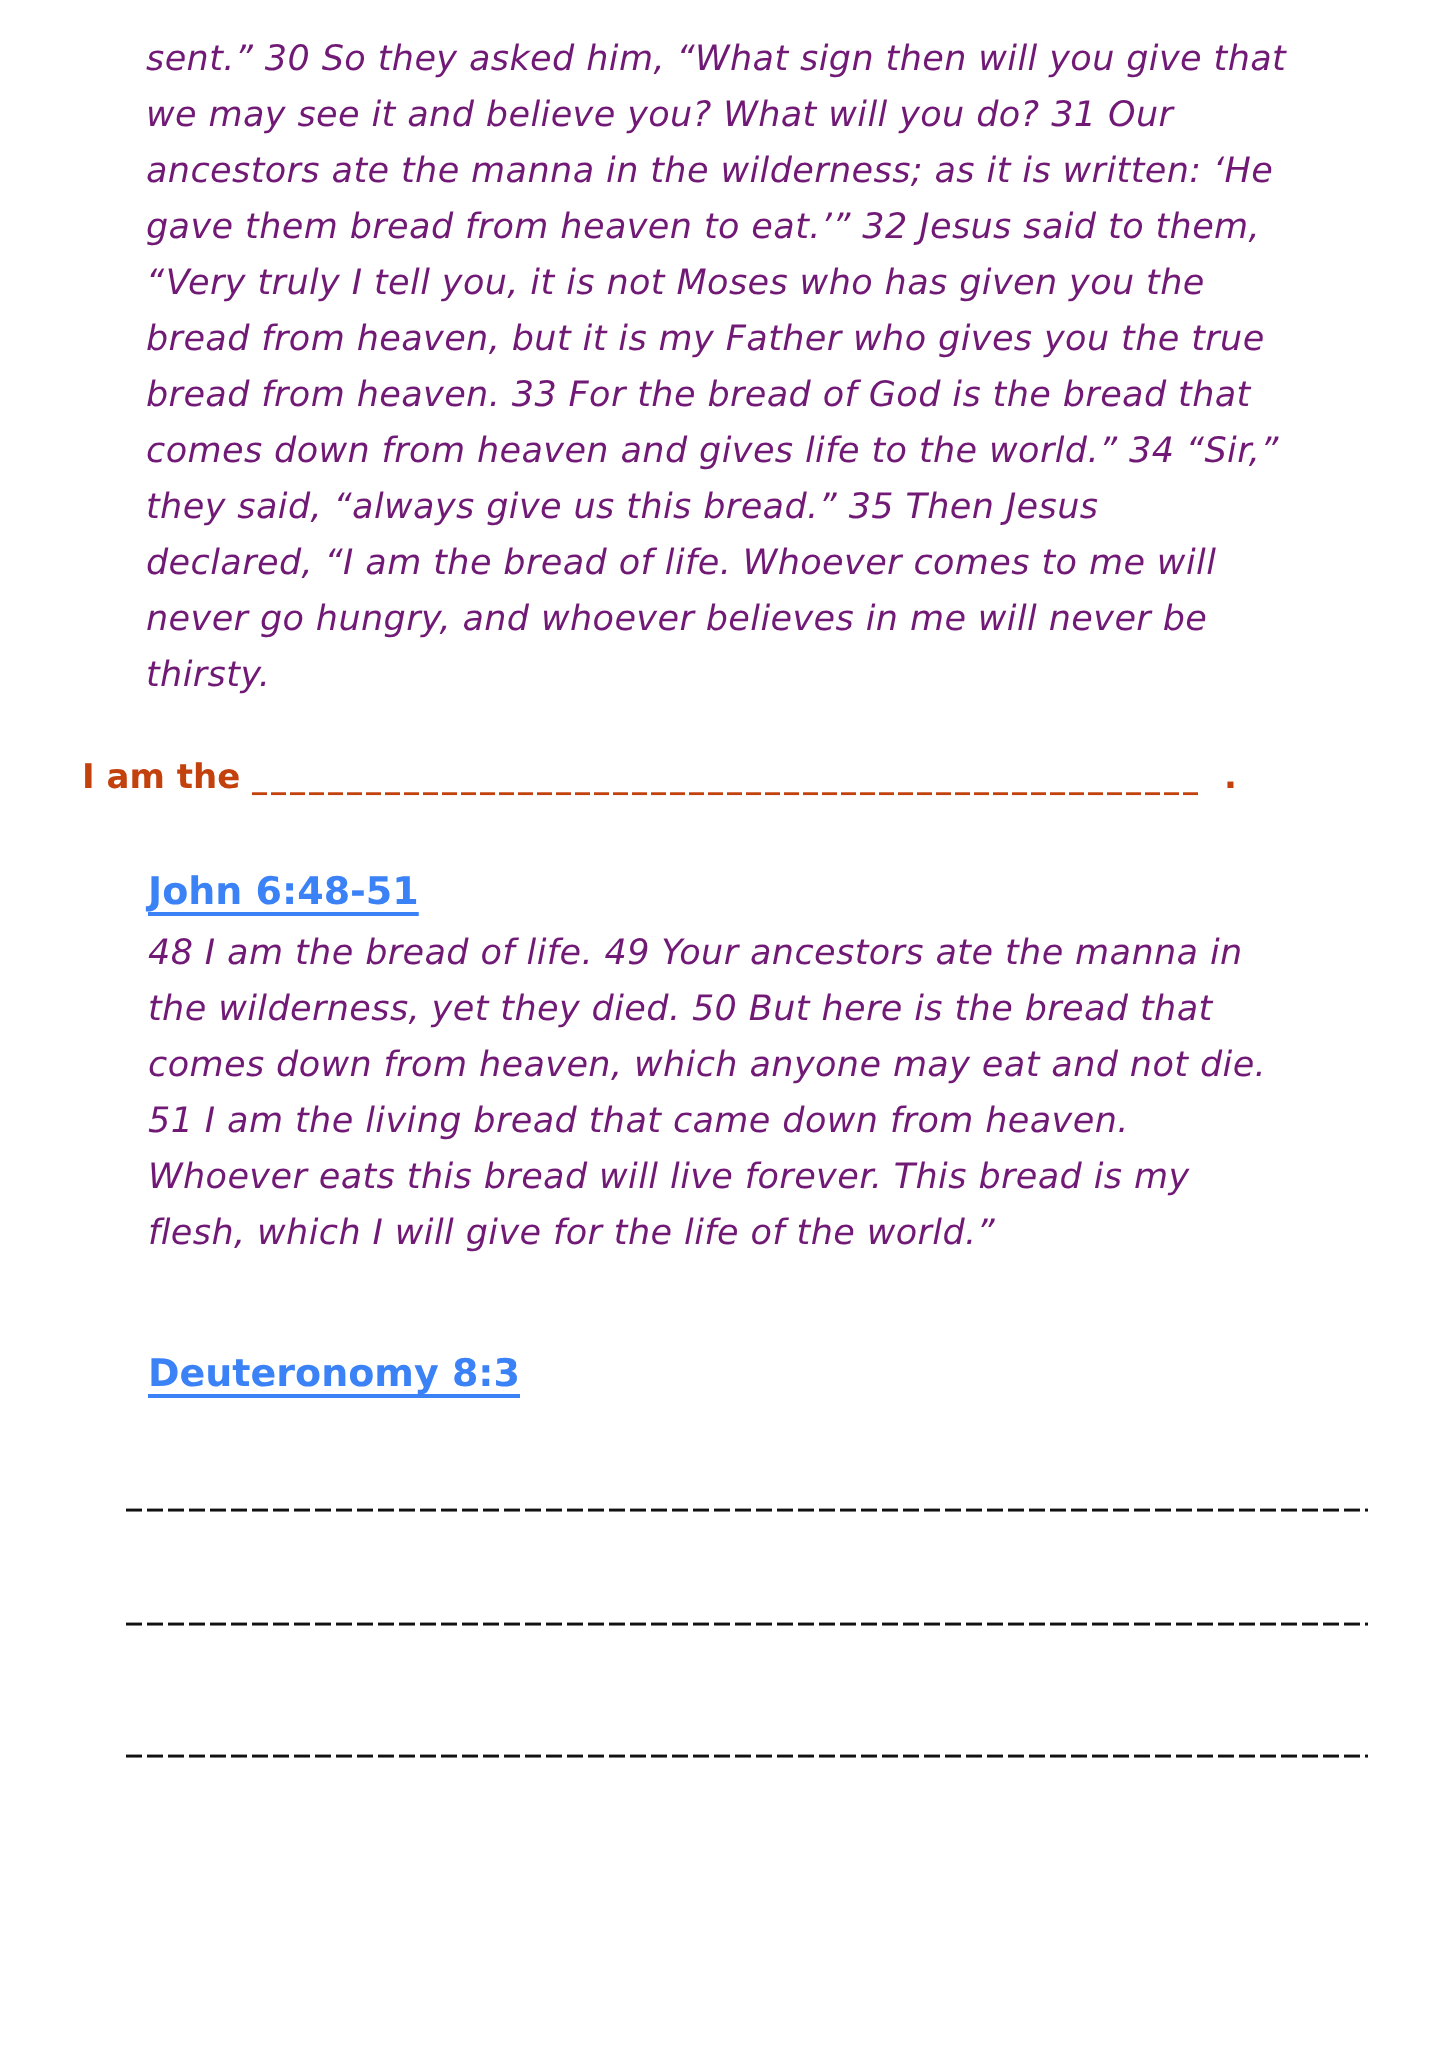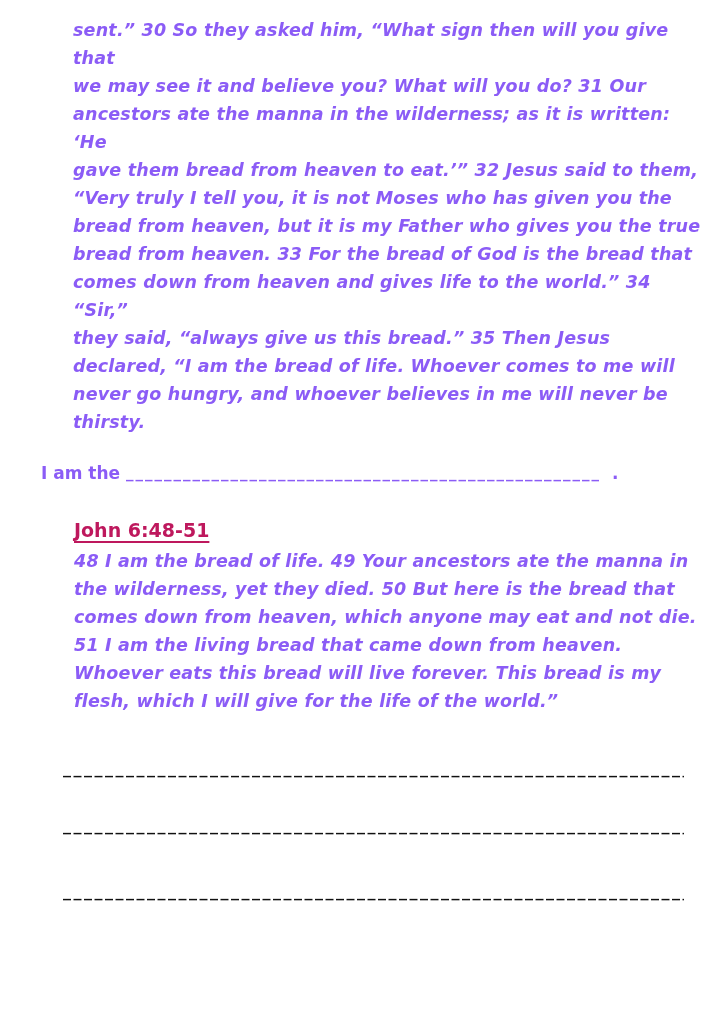--- a/index.html
+++ b/index.html
@@ -16,36 +16,36 @@
   }
   .page {
     position: relative;
     width: 727px;
     height: 1024px;
     background: #ffffff;
   }
   
   .passage {
     font-style: italic;
-    font-weight: 700;
-    color: #8b5cf6;
+    font-weight: 400;
+    color: #701a75;
     font-size: 17.5px;
     line-height: 28px;
     letter-spacing: 0.2px;
     white-space: pre-line;
   }
   .intro-passage {
     margin: 16px 24px 0 73px;
   }
   
   .fill-line {
     margin: 26px 0 0 41px;
     font-weight: bold;
     font-style: normal;
-    color: #8b5cf6;
+    color: #c2410c;
     font-size: 17px;
     line-height: 22px;
     white-space: nowrap;
   }
   .fill-blank {
     display: inline-block;
     width: 486px;
     overflow: hidden;
     vertical-align: bottom;
     white-space: nowrap;
@@ -54,21 +54,21 @@
   }
   
   .section {
     margin-left: 74px;
     margin-right: 24px;
   }
   .section-john { margin-top: 34px; }
   .section-deut { margin-top: 44px; }
   .section-heading {
     font-weight: bold;
-    color: #be185d;
+    color: #3b82f6;
     font-size: 19px;
     line-height: 24px;
     text-decoration: underline;
     text-decoration-thickness: 1.5px;
     text-underline-offset: 4px;
     margin-bottom: 5px;
   }
   
   .answer-lines {
     margin-left: 63px;
@@ -114,20 +114,21 @@
     <div class="section-heading">John 6:48-51</div>
     <div class="passage">48 I am the bread of life. 49 Your ancestors ate the manna in
 the wilderness, yet they died. 50 But here is the bread that
 comes down from heaven, which anyone may eat and not die.
 51 I am the living bread that came down from heaven.
 Whoever eats this bread will live forever. This bread is my
 flesh, which I will give for the life of the world.”</div>
   </div>
 
   <div class="section section-deut">
+    <div class="section-heading">Deuteronomy 8:3</div>
   </div>
 
   <div class="answer-lines">
     <div class="answer-line answer-line-1">____________________________________________________________</div>
     <div class="answer-line answer-line-2">____________________________________________________________</div>
     <div class="answer-line answer-line-3">____________________________________________________________</div>
   </div>
 
 </div>
 

